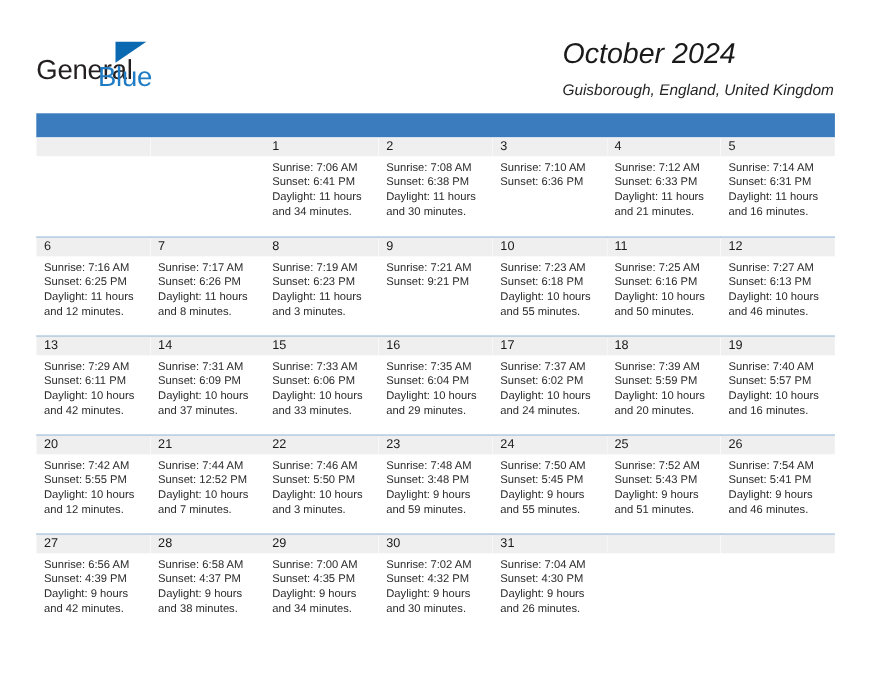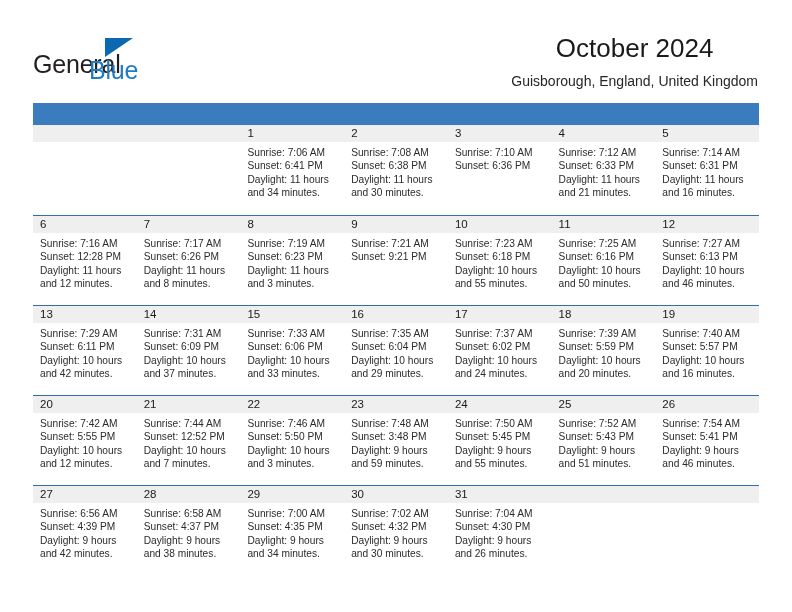--- a/index.html
+++ b/index.html
@@ -50,21 +50,22 @@
     left: 56px; top: 22px;
     font-size: 25px;
     letter-spacing: -0.2px;
     color: #1f7cc4;
     line-height: 28px;
   }
 
   .title-block {
     position: absolute;
     right: 34px; top: 32px;
-    text-align: center;
+    text-align: left;
+    font-style: italic;
   }
   .cal-title {
     font-size: 26px;
     color: #1a1a1a;
     line-height: 32px;
     font-weight: normal;
     margin: 0;
   }
   .cal-subtitle {
     font-size: 14px;
@@ -204,21 +205,21 @@
               <div>Sunset: 6:31 PM</div>
               <div class="daylight">Daylight: 11 hours and 16 minutes.</div>
             </div>
           </div>
         </div>
         <div class="week">
           <div class="day">
             <div class="day-num-band">6</div>
             <div class="day-info">
               <div>Sunrise: 7:16 AM</div>
-              <div>Sunset: 12:28 PM</div>
+              <div>Sunset: 6:25 PM</div>
               <div class="daylight">Daylight: 11 hours and 12 minutes.</div>
             </div>
           </div>
           <div class="day">
             <div class="day-num-band">7</div>
             <div class="day-info">
               <div>Sunrise: 7:17 AM</div>
               <div>Sunset: 6:26 PM</div>
               <div class="daylight">Daylight: 11 hours and 8 minutes.</div>
             </div>

